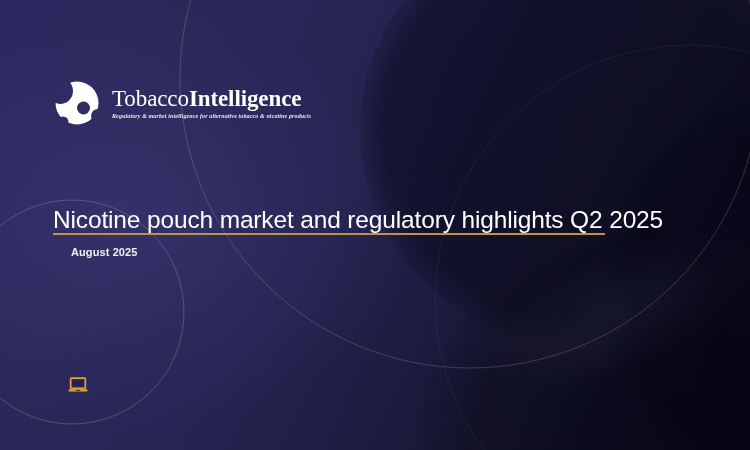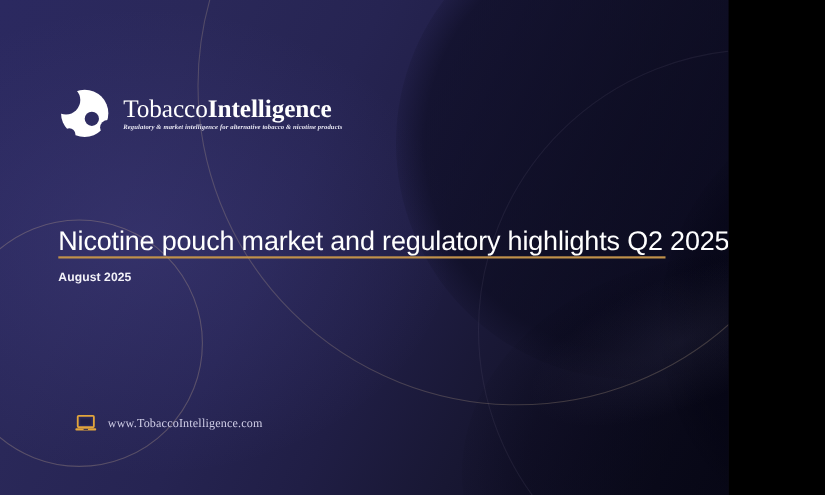--- a/index.html
+++ b/index.html
@@ -2,21 +2,21 @@
 <html><head>
 <meta charset="utf-8">
 <style>
   html, body {
     margin: 0;
     padding: 0;
     background: #000;
   }
   #slide {
     position: relative;
-    width: 662px;
+    width: 750px;
     height: 450px;
     overflow: hidden;
     background: #28265a;
     font-family: "Liberation Sans", sans-serif;
     -webkit-font-smoothing: antialiased;
   }
 
   
   .bg-base {
     position: absolute;
@@ -131,21 +131,21 @@
   .title-rule {
     position: absolute;
     left: 53px;
     top: 233px;
     width: 552px;
     height: 2px;
     background: #c0914a;
   }
   .subtitle {
     position: absolute;
-    left: 53px;
+    left: 71px;
     top: 246px;
     font-size: 11px;
     font-weight: 700;
     color: #f2f1f8;
     letter-spacing: 0.1px;
     white-space: nowrap;
   }
 
   
   .footer {
@@ -211,16 +211,15 @@
   <div class="title-rule"></div>
   <div class="subtitle">August 2025</div>
 
   <div class="footer">
     <svg class="laptop-icon" viewBox="0 0 24 19">
       <rect x="3.2" y="1.2" width="17.6" height="12.4" rx="1" fill="none" stroke="#e2a53c" stroke-width="2"></rect>
       <rect x="6.2" y="4.1" width="11.6" height="6.6" fill="#22214b"></rect>
       <rect x="0.6" y="14.6" width="22.8" height="2.6" rx="1.1" fill="#e2a53c"></rect>
       <rect x="9.6" y="15.4" width="4.8" height="1.0" fill="#22214b"></rect>
     </svg>
-    <span class="footer-url">www.TobaccoIntelligence.com</span>
   </div>
 
 </div>
 
 </body></html>

